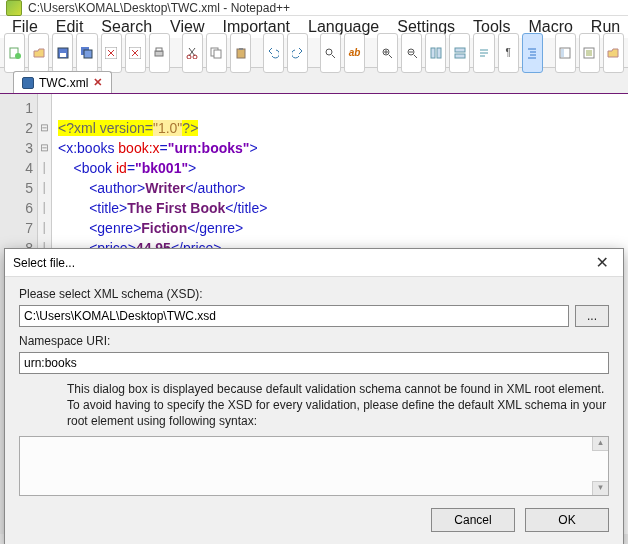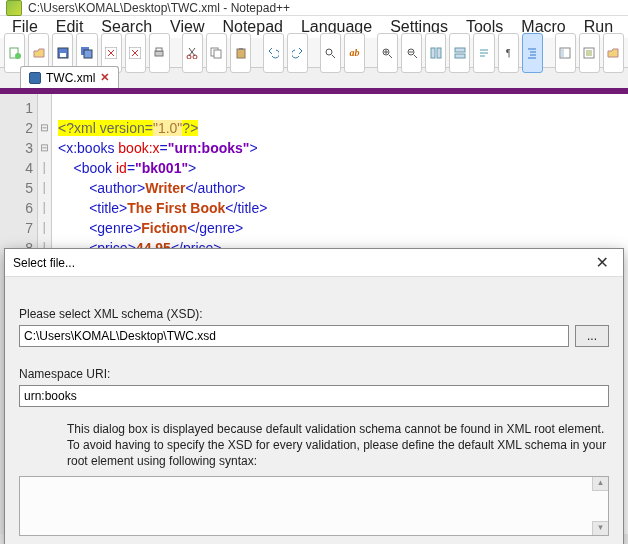--- a/index.html
+++ b/index.html
@@ -3,44 +3,44 @@
 <meta charset="utf-8">
 <style>
   * { box-sizing: border-box; margin: 0; padding: 0; font-family: "Segoe UI", Tahoma, sans-serif; }
   body { width: 628px; height: 544px; background: #f0f0f0; overflow: hidden; position: relative; font-size: 12px;}
   .titlebar { height: 16px; background: #fff; display: flex; align-items: center; padding: 0 6px; border-bottom: 1px solid #ddd;}
   .titlebar .icon { width: 16px; height: 16px; background: linear-gradient(135deg,#8bc34a,#cddc39); border:1px solid #7a9c2a; border-radius:2px; margin-right:6px; flex-shrink:0;}
   .titlebar span { font-size: 12px; color: #333; }
   .menubar { height: 22px; background: #fff; display: flex; align-items: center; padding: 0 4px; gap: 2px;}
   .menubar > div { padding: 2px 8px; font-size: 16px; color: #222; cursor: default;}
   .toolbar { height: 30px; background: #f6f6f6; display:flex; align-items:center; gap:3px; padding:0 4px; border-bottom:1px solid #ccc;}
-  .toolbar .tb-btn { width:22px; height:40px; border:1px solid #ccc; border-radius:3px; background:#fff; display:flex; align-items:center; justify-content:center; font-size:10px; color:#555;font-family:Liberation Serif, serif;}
+  .toolbar .tb-btn { width:22px; height:40px; border:1px solid #ccc; border-radius:3px; background:#fff; display:flex; align-items:center; justify-content:center; font-size:10px; color:#555;}
   .toolbar .tb-sep { width:6px;}
   .toolbar .tb-btn.active { background:#cfe4ff; border-color:#6fa8e0; }
-  .tabbar { height: 26px; background: #f0f0f0; display:flex; align-items:flex-end; padding:0 20px; border-bottom:6px solid #701a75;}
+  .tabbar { height: 26px; background: #f0f0f0; display:flex; align-items:flex-end; padding:0 13px; border-bottom:1px solid #701a75;}
   .tab { height:22px; border:1px solid #aaa; border-bottom:none; background:#fff; display:flex; align-items:center; padding:0 8px; gap:5px; font-size:12px; border-top-left-radius:3px; border-top-right-radius:3px;}
   .tab .blue-disk{ width:12px;height:12px;background:#3a6fae;border:1px solid #2a4f7a;border-radius:2px;}
   .tab .close-x{ color:#b33; font-weight:bold; font-size:11px;}
   .editor { display:flex; height: calc(544px - 26px - 22px - 30px - 26px); background:#fff; position:relative; }
   .gutter { width:38px; background:#e8e8e8; border-right:1px solid #ccc; text-align:right; padding:4px 4px 0 0; color:#777; font-family:Consolas,monospace; font-size:14px; line-height:20px;}
   .fold { width:14px; background:#f2f2f2; border-right:1px solid #ccc; padding-top:4px; font-family:Consolas,monospace; font-size:10px; line-height:20px; text-align:center; color:#888;}
   .code { flex:1; padding:4px 6px; font-family:Consolas,monospace; font-size:14px; line-height:20px; white-space:pre; color:#000;}
   .t-decl{ background:#ff0; color:#666;}
   .t-decl-q{ background:#ffef9e; color:#a73;}
   .t-tag{ color:#1818c8;}
   .t-attr{ color:#d00;}
   .t-str{ color:#7a00b3; font-weight:bold;}
-  .t-text{ color:#c2410c; font-weight:bold;}
+  .t-text{ color:#701a75; font-weight:bold;}
   
   .dialog { position:absolute; left:4px; top:248px; width:620px; height:301px; background:#f0f0f0; border:1px solid #888; box-shadow:0 4px 14px rgba(0,0,0,0.35);}
   .dlg-title { height:28px; background:#fff; border-bottom:1px solid #ddd; display:flex; align-items:center; justify-content:space-between; padding:0 8px; font-size:12px;}
   .dlg-close { font-size:16px; color:#333; padding:0 6px; cursor:default;}
   .dlg-body { padding:10px 14px 8px 14px; font-size:12px; color:#222;}
-  .dlg-label{ margin-bottom:4px;margin-top:20px;}
-  .field-row { display:flex; gap:6px; align-items:center; margin-bottom:14px;}
+  .dlg-label{ margin-bottom:4px;}
+  .field-row { display:flex; gap:6px; align-items:center; margin-bottom:7px;}
   .field-row input[type=text]{ flex:1; height:22px; border:1px solid #888; padding:0 4px; font-size:12px; background:#fff;}
   .browse-btn{ width:34px; height:22px; border:1px solid #888; background:#eaeaea; font-size:12px; display:flex; align-items:center; justify-content:center;}
   .info-box{ width:100%; height:60px; border:1px solid #aaa; background:#fcfcfc; padding:4px 6px; font-size:12px; color:#333; white-space:pre; overflow:hidden; position:relative;}
   .info-box .sb-up, .info-box .sb-down { position:absolute; right:0; width:16px; height:14px; background:#e8e8e8; border-left:1px solid #ccc; text-align:center; font-size:9px; color:#888;}
   .info-box .sb-up{top:0; border-bottom:1px solid #ccc;}
   .info-box .sb-down{bottom:0; border-top:1px solid #ccc;}
   .dlg-buttons{ display:flex; justify-content:flex-end; gap:10px; margin-top:12px;}
   .dlg-buttons button{ width:84px; height:24px; border:1px solid #888; background:#e8e8e8; font-size:12px;}
   .important-text{ line-height:1.35; margin-bottom:6px;margin-left:48px;}
 </style>
@@ -50,21 +50,21 @@
 <div class="titlebar">
   <div class="icon"></div>
   <span>C:\Users\KOMAL\Desktop\TWC.xml - Notepad++</span>
 </div>
 
 <div class="menubar">
   <div>File</div>
   <div>Edit</div>
   <div>Search</div>
   <div>View</div>
-  <div>Notepad</div>
+  <div>Important</div>
   <div>Language</div>
   <div>Settings</div>
   <div>Tools</div>
   <div>Macro</div>
   <div>Run</div>
   <div>Plugins</div>
   <div>Window</div>
 </div>
 
 <div class="toolbar">

